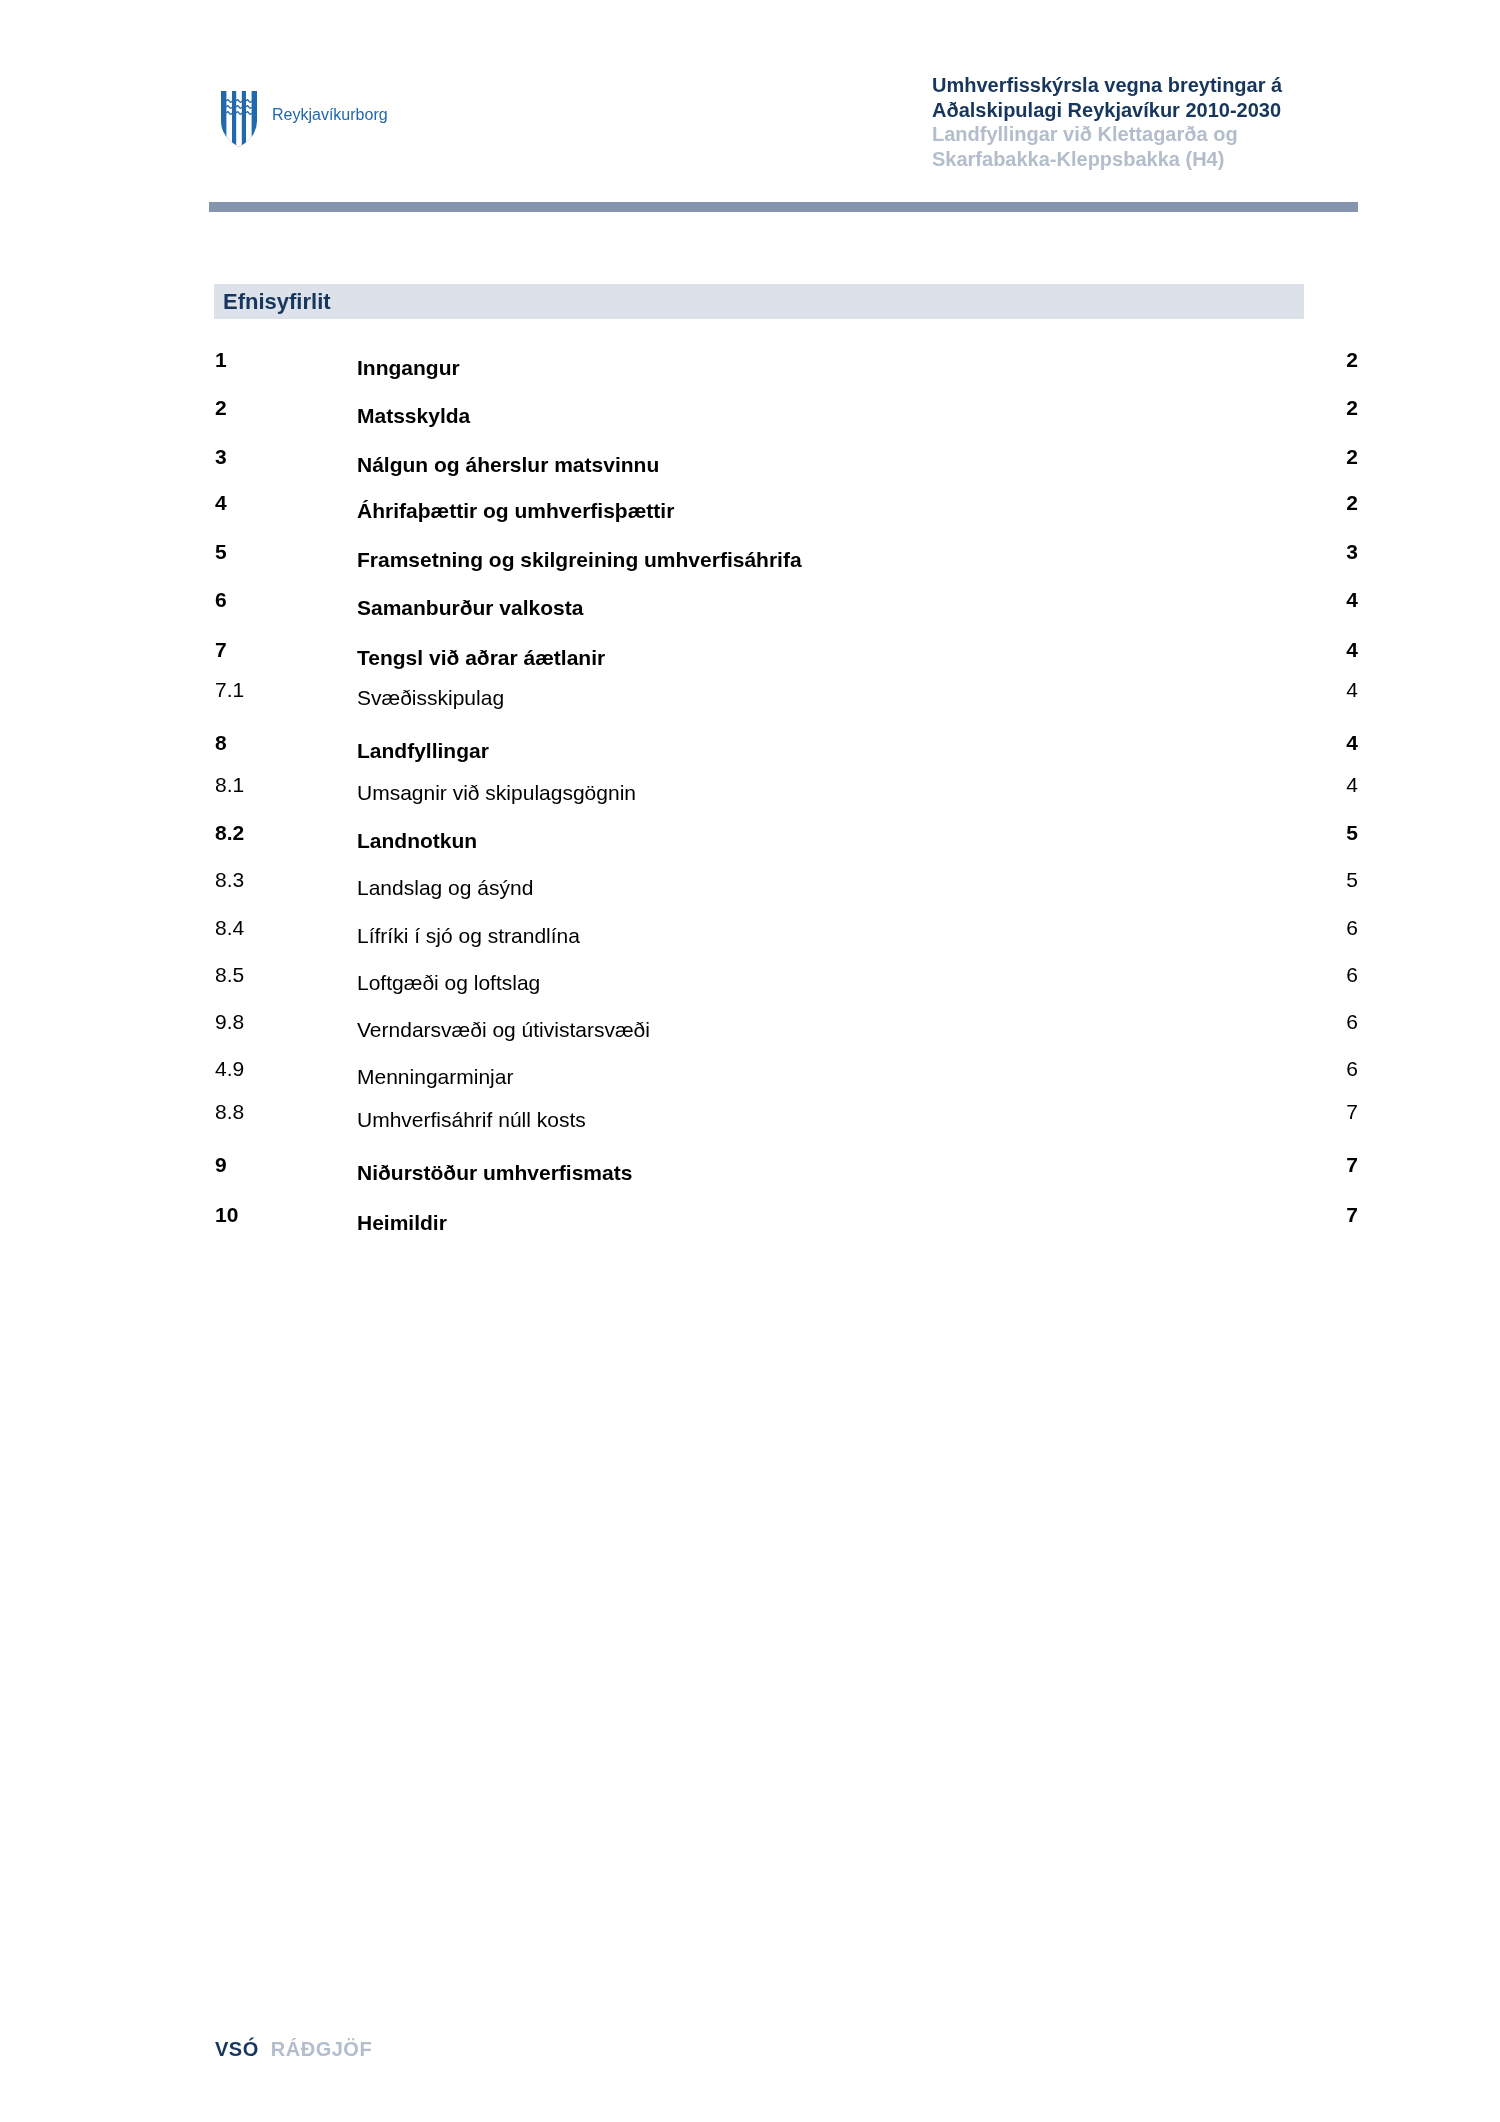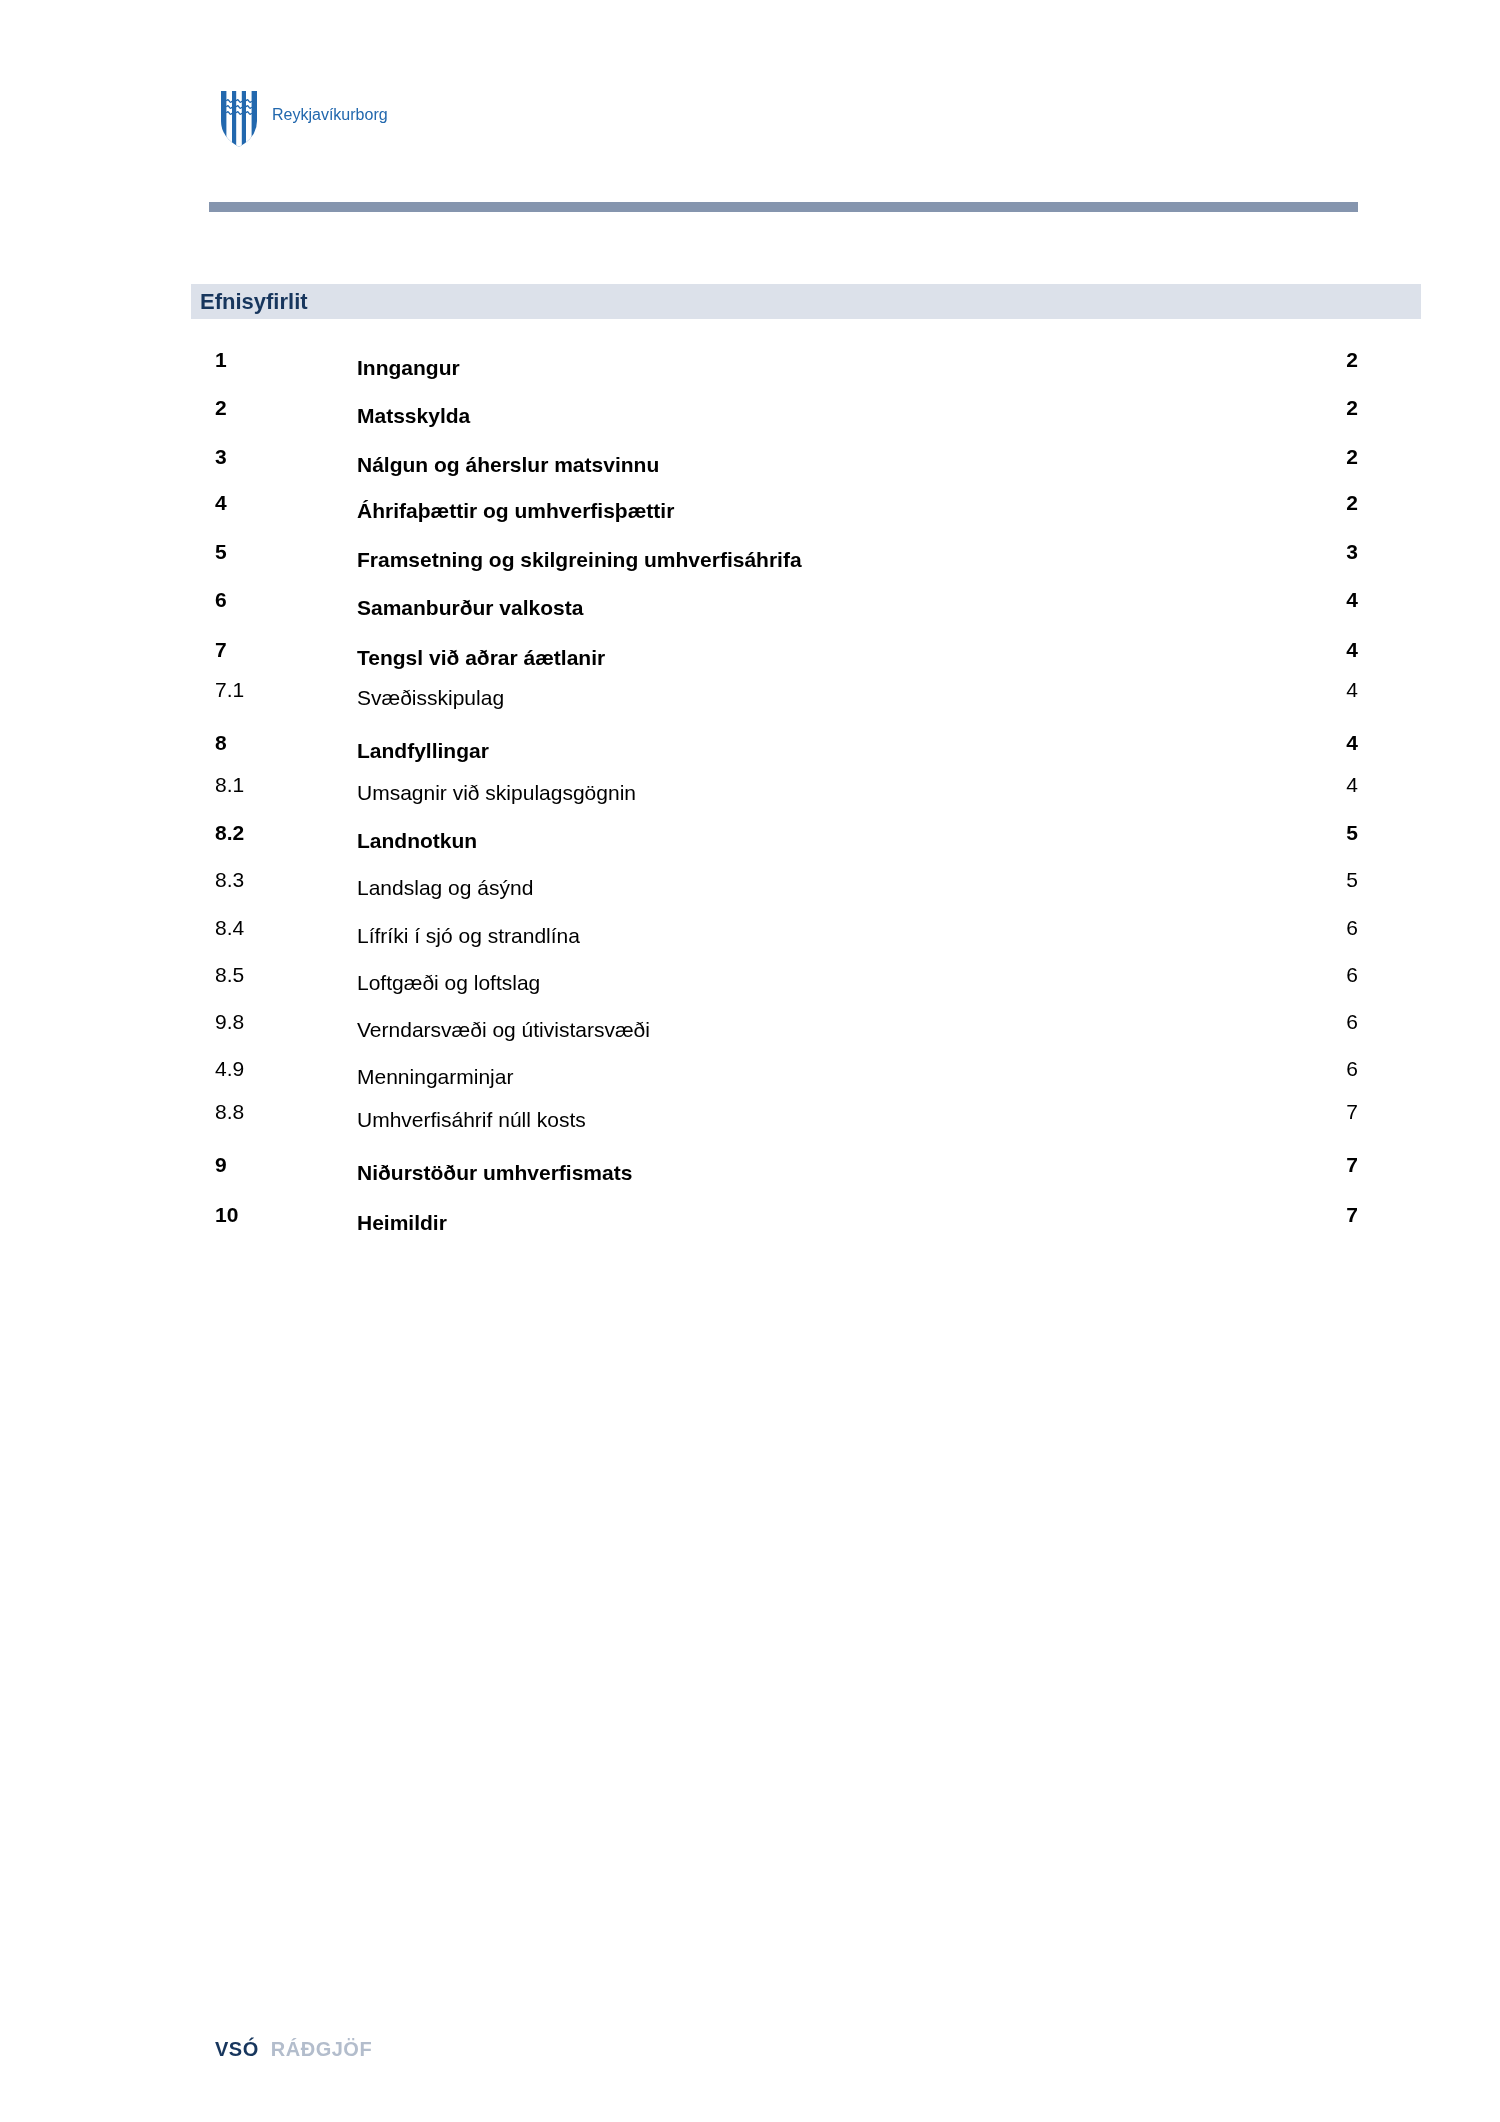--- a/index.html
+++ b/index.html
@@ -25,21 +25,21 @@
     font-size:20px;font-weight:bold;line-height:24.5px;
   }
   .doc-header .title-line{color:var(--navy);}
   .doc-header .subtitle-line{color:var(--muted);}
   
   .top-rule{
     position:absolute;left:209px;top:202px;width:1149px;height:10px;
     background:var(--rule);
   }
   .toc-heading{
-    position:absolute;left:191px;top:284px;width:1230px;height:35px;
+    position:absolute;left:214px;top:284px;width:1090px;height:35px;
     background:var(--heading-bg);
     display:flex;align-items:center;
     padding:0;box-sizing:border-box;
   }
   .toc-heading span{
     padding-left:9px;
     font-size:22px;font-weight:bold;color:var(--navy);
   }
   
   .toc-row{
@@ -84,20 +84,26 @@
           <path d="M16.2 23 q1.4 -2.6 2.8 0 q1.4 2.6 2.8 0"></path>
           <path d="M26.0 11 q1.4 -2.6 2.8 0 q1.4 2.6 2.8 0"></path>
           <path d="M26.0 17 q1.4 -2.6 2.8 0 q1.4 2.6 2.8 0"></path>
           <path d="M26.0 23 q1.4 -2.6 2.8 0 q1.4 2.6 2.8 0"></path>
         </g>
       </g>
     </svg>
     <span class="org-name">Reykjavíkurborg</span>
   </div>
 
+  <div class="doc-header">
+    <div class="title-line">Umhverfisskýrsla vegna breytingar á</div>
+    <div class="title-line">Aðalskipulagi Reykjavíkur 2010-2030</div>
+    <div class="subtitle-line">Landfyllingar við Klettagarða og</div>
+    <div class="subtitle-line">Skarfabakka-Kleppsbakka (H4)</div>
+  </div>
 
   <div class="top-rule"></div>
 
   <div class="toc-heading">
     <span>Efnisyfirlit</span>
   </div>
 
   <div id="toc-rows">
       <div class="toc-row bold" style="top: 349px;">
         <span class="toc-num">1</span>

